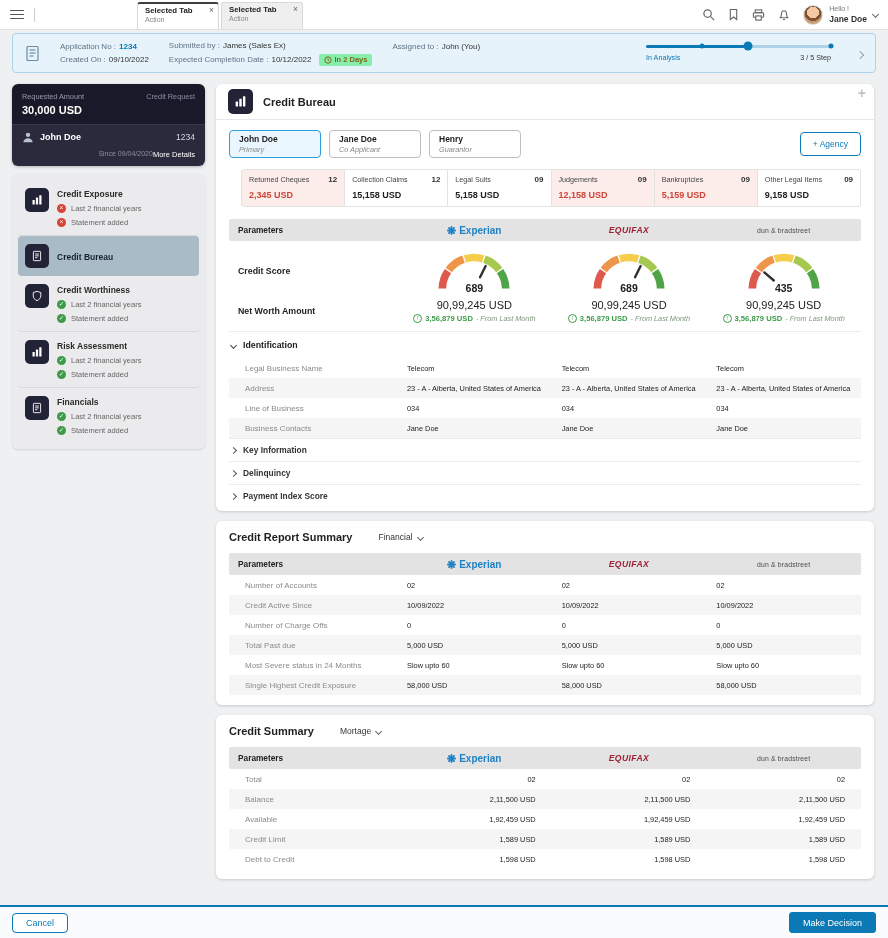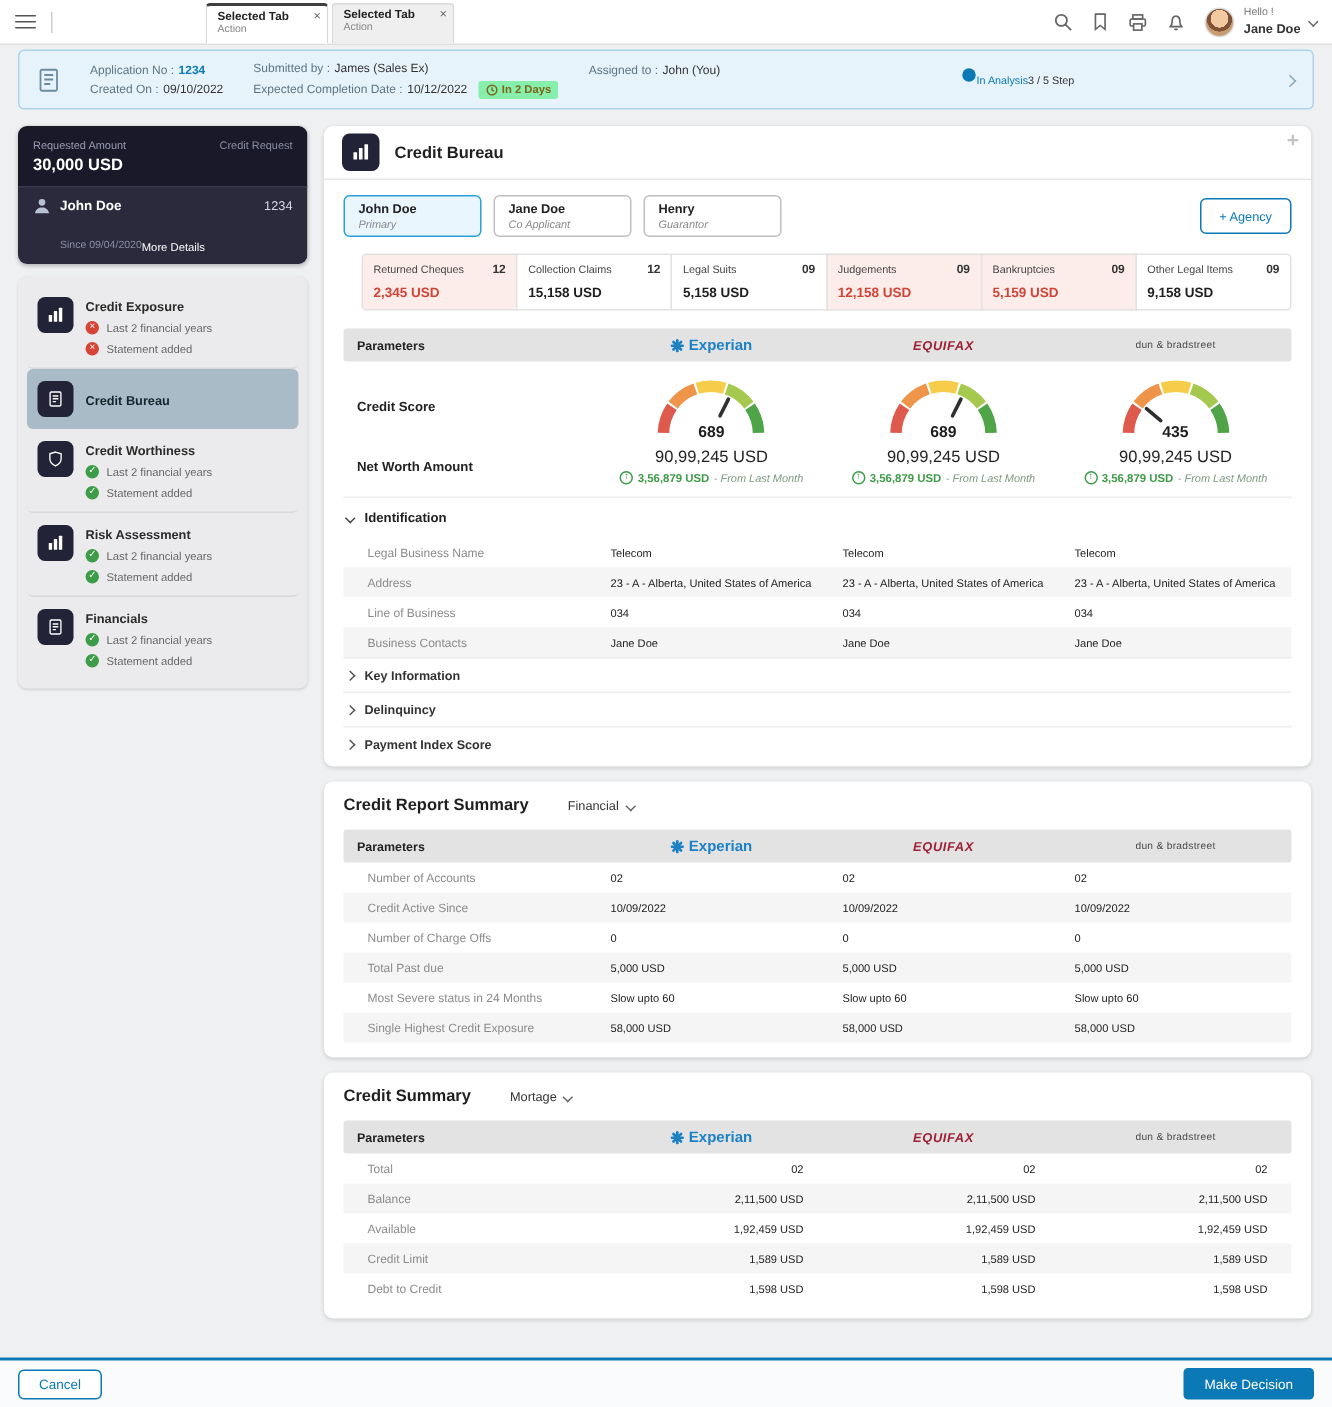--- a/index.html
+++ b/index.html
@@ -30,21 +30,21 @@
 .chev.right{transform:rotate(-45deg)}
 
 
 .appbar{position:absolute;top:33px;left:12px;width:864px;height:40px;background:#e7f3fb;border:1px solid #abd3ea;border-radius:4px;display:flex;align-items:center;padding:0 12px;gap:20px}
 .ab-block{display:flex;flex-direction:column;gap:4px}
 .ab-line{font-size:8px;color:#5e7483;white-space:nowrap;display:flex;align-items:center;gap:3px}
 .ab-line .val{color:#333}
 .appno{color:#0b79b5;font-weight:bold}
 .due-badge{display:inline-flex;align-items:center;gap:3px;background:#86efac;color:#7c6618;font-size:7.5px;font-weight:bold;padding:1.5px 5px;border-radius:2px;margin-left:4px}
 .ab-assigned{align-self:flex-start;margin-top:8px}
-.ab-progress{margin-left:auto;width:185px;display:flex;flex-direction:row;gap:5px}
+.ab-progress{margin-left:auto;width:185px;display:flex;flex-direction:column;gap:5px}
 .ptrack{position:relative;height:3px;background:#aed2e7;border-radius:2px}
 .pfill{position:absolute;left:0;top:0;height:3px;background:#0b79b5;border-radius:2px}
 .pdot{position:absolute;top:50%;transform:translate(-50%,-50%);border-radius:50%;background:#0b79b5}
 .pdot.small{width:5px;height:5px}
 .pdot.big{width:9px;height:9px}
 .pdot.d1{left:30%}
 .pdot.d3{left:100%}
 .plabels{display:flex;justify-content:space-between;font-size:7.2px}
 .stage{color:#0b79b5}
 .step{color:#333}
@@ -55,21 +55,21 @@
 .sidebar{position:absolute;top:84px;left:12px;width:193px}
 .dark-card{border-radius:6px;overflow:hidden;box-shadow:0 1px 3px rgba(0,0,0,.25)}
 .dc-top{background:#191929;padding:8px 10px;display:flex;justify-content:space-between}
 .dc-lbl{font-size:7.3px;color:#9a9ab0}
 .dc-amount{font-size:11px;font-weight:bold;color:#fff;margin-top:3px}
 .dc-tag{font-size:7.3px;color:#8d8da4}
 .dc-bottom{background:#2a2a3c;padding:6px 10px 7px;border-top:1px solid #3a3a4e}
 .dc-row{display:flex;align-items:center;gap:6px}
 .dc-name{font-size:9px;font-weight:bold;color:#fff;flex:1}
 .dc-id{font-size:8.5px;color:#d6d6e4}
-.dc-row2{display:flex;justify-content:flex-start;margin-top:17px;padding-left:18px}
+.dc-row2{display:flex;justify-content:flex-end;margin-top:7px;padding-left:18px}
 .dc-since{font-size:7px;color:#8d8da4}
 .more{font-size:7.5px;color:#fff;cursor:pointer}
 .side-menu{margin-top:8px;background:#ebebed;border-radius:6px;padding:6px;box-shadow:0 1px 2px rgba(0,0,0,.12)}
 .side-item{display:flex;gap:8px;padding:8px 7px;border-radius:4px;cursor:pointer}
 .side-item:not(:last-child):not(.selected){border-bottom:1px solid #d9d9db}
 .side-item.selected{background:#a9bbc6;align-items:center}
 .side-icon{flex:none;width:24px;height:24px;background:#232337;border-radius:5px;display:flex;align-items:center;justify-content:center}
 .side-label{font-size:8.5px;font-weight:bold;color:#2a2a2a;padding-top:1px}
 .side-item.selected .side-label{color:#15242d}
 .side-check{display:flex;align-items:center;gap:5px;margin-top:5px}

